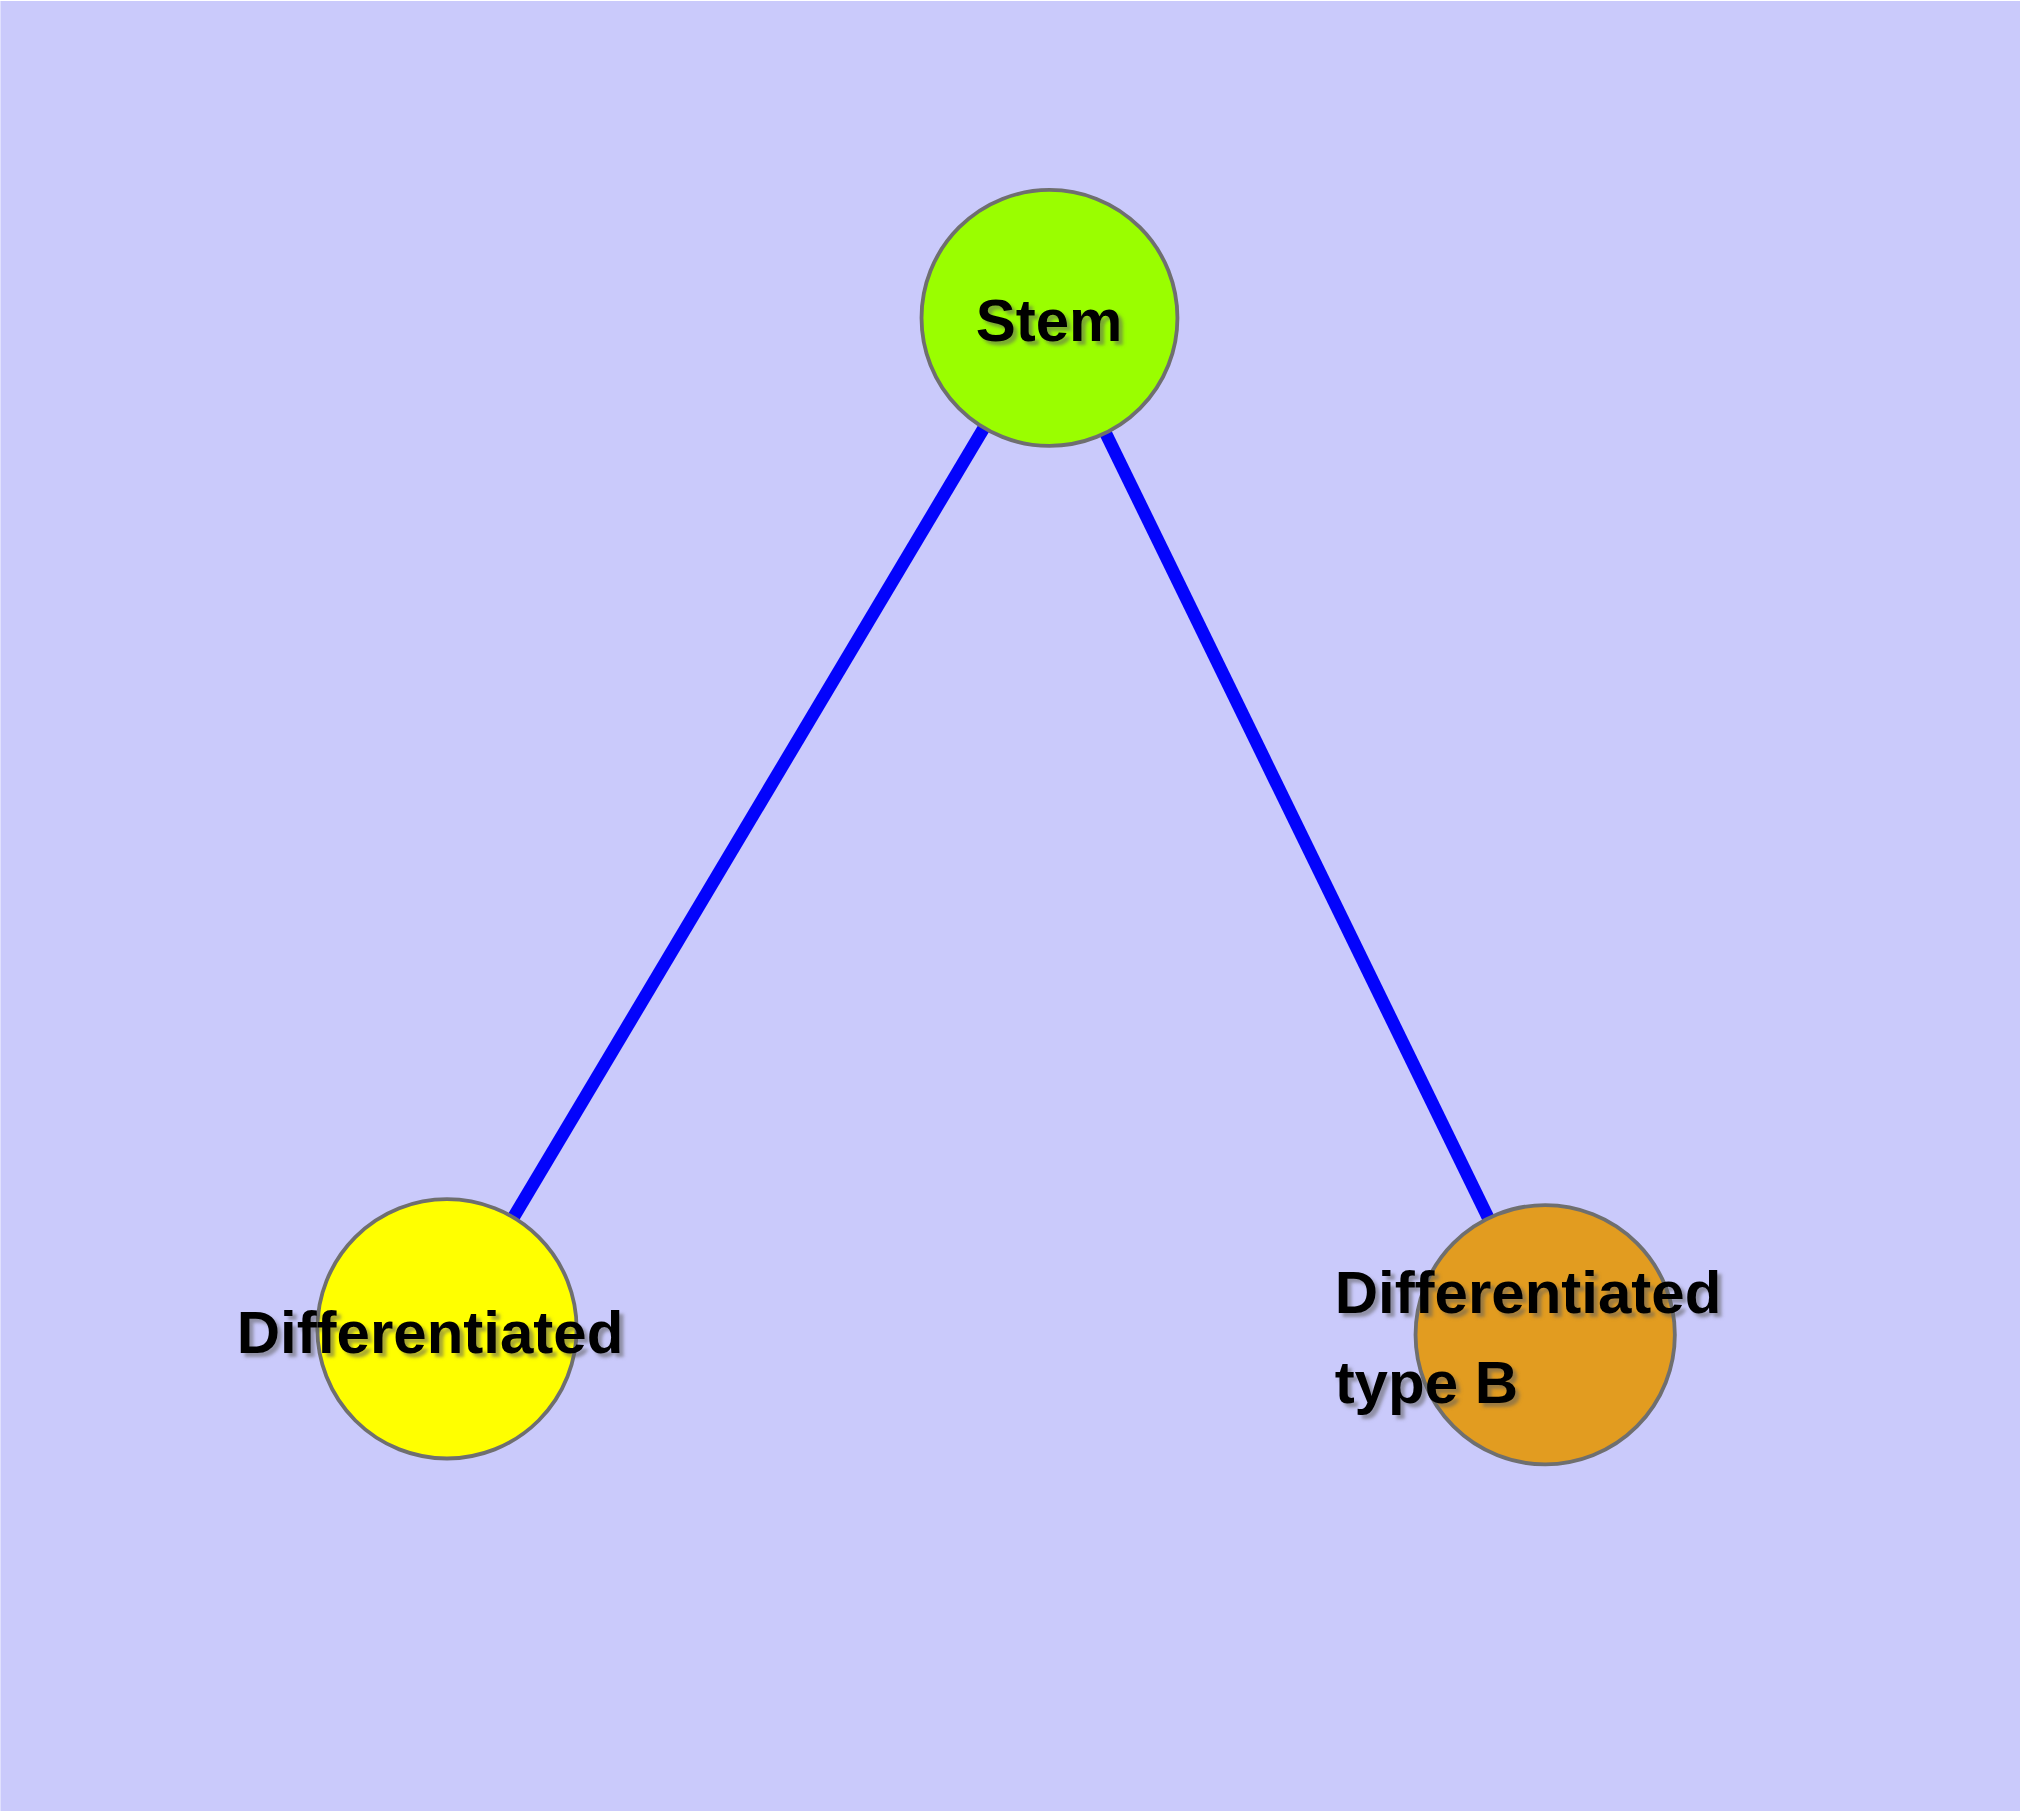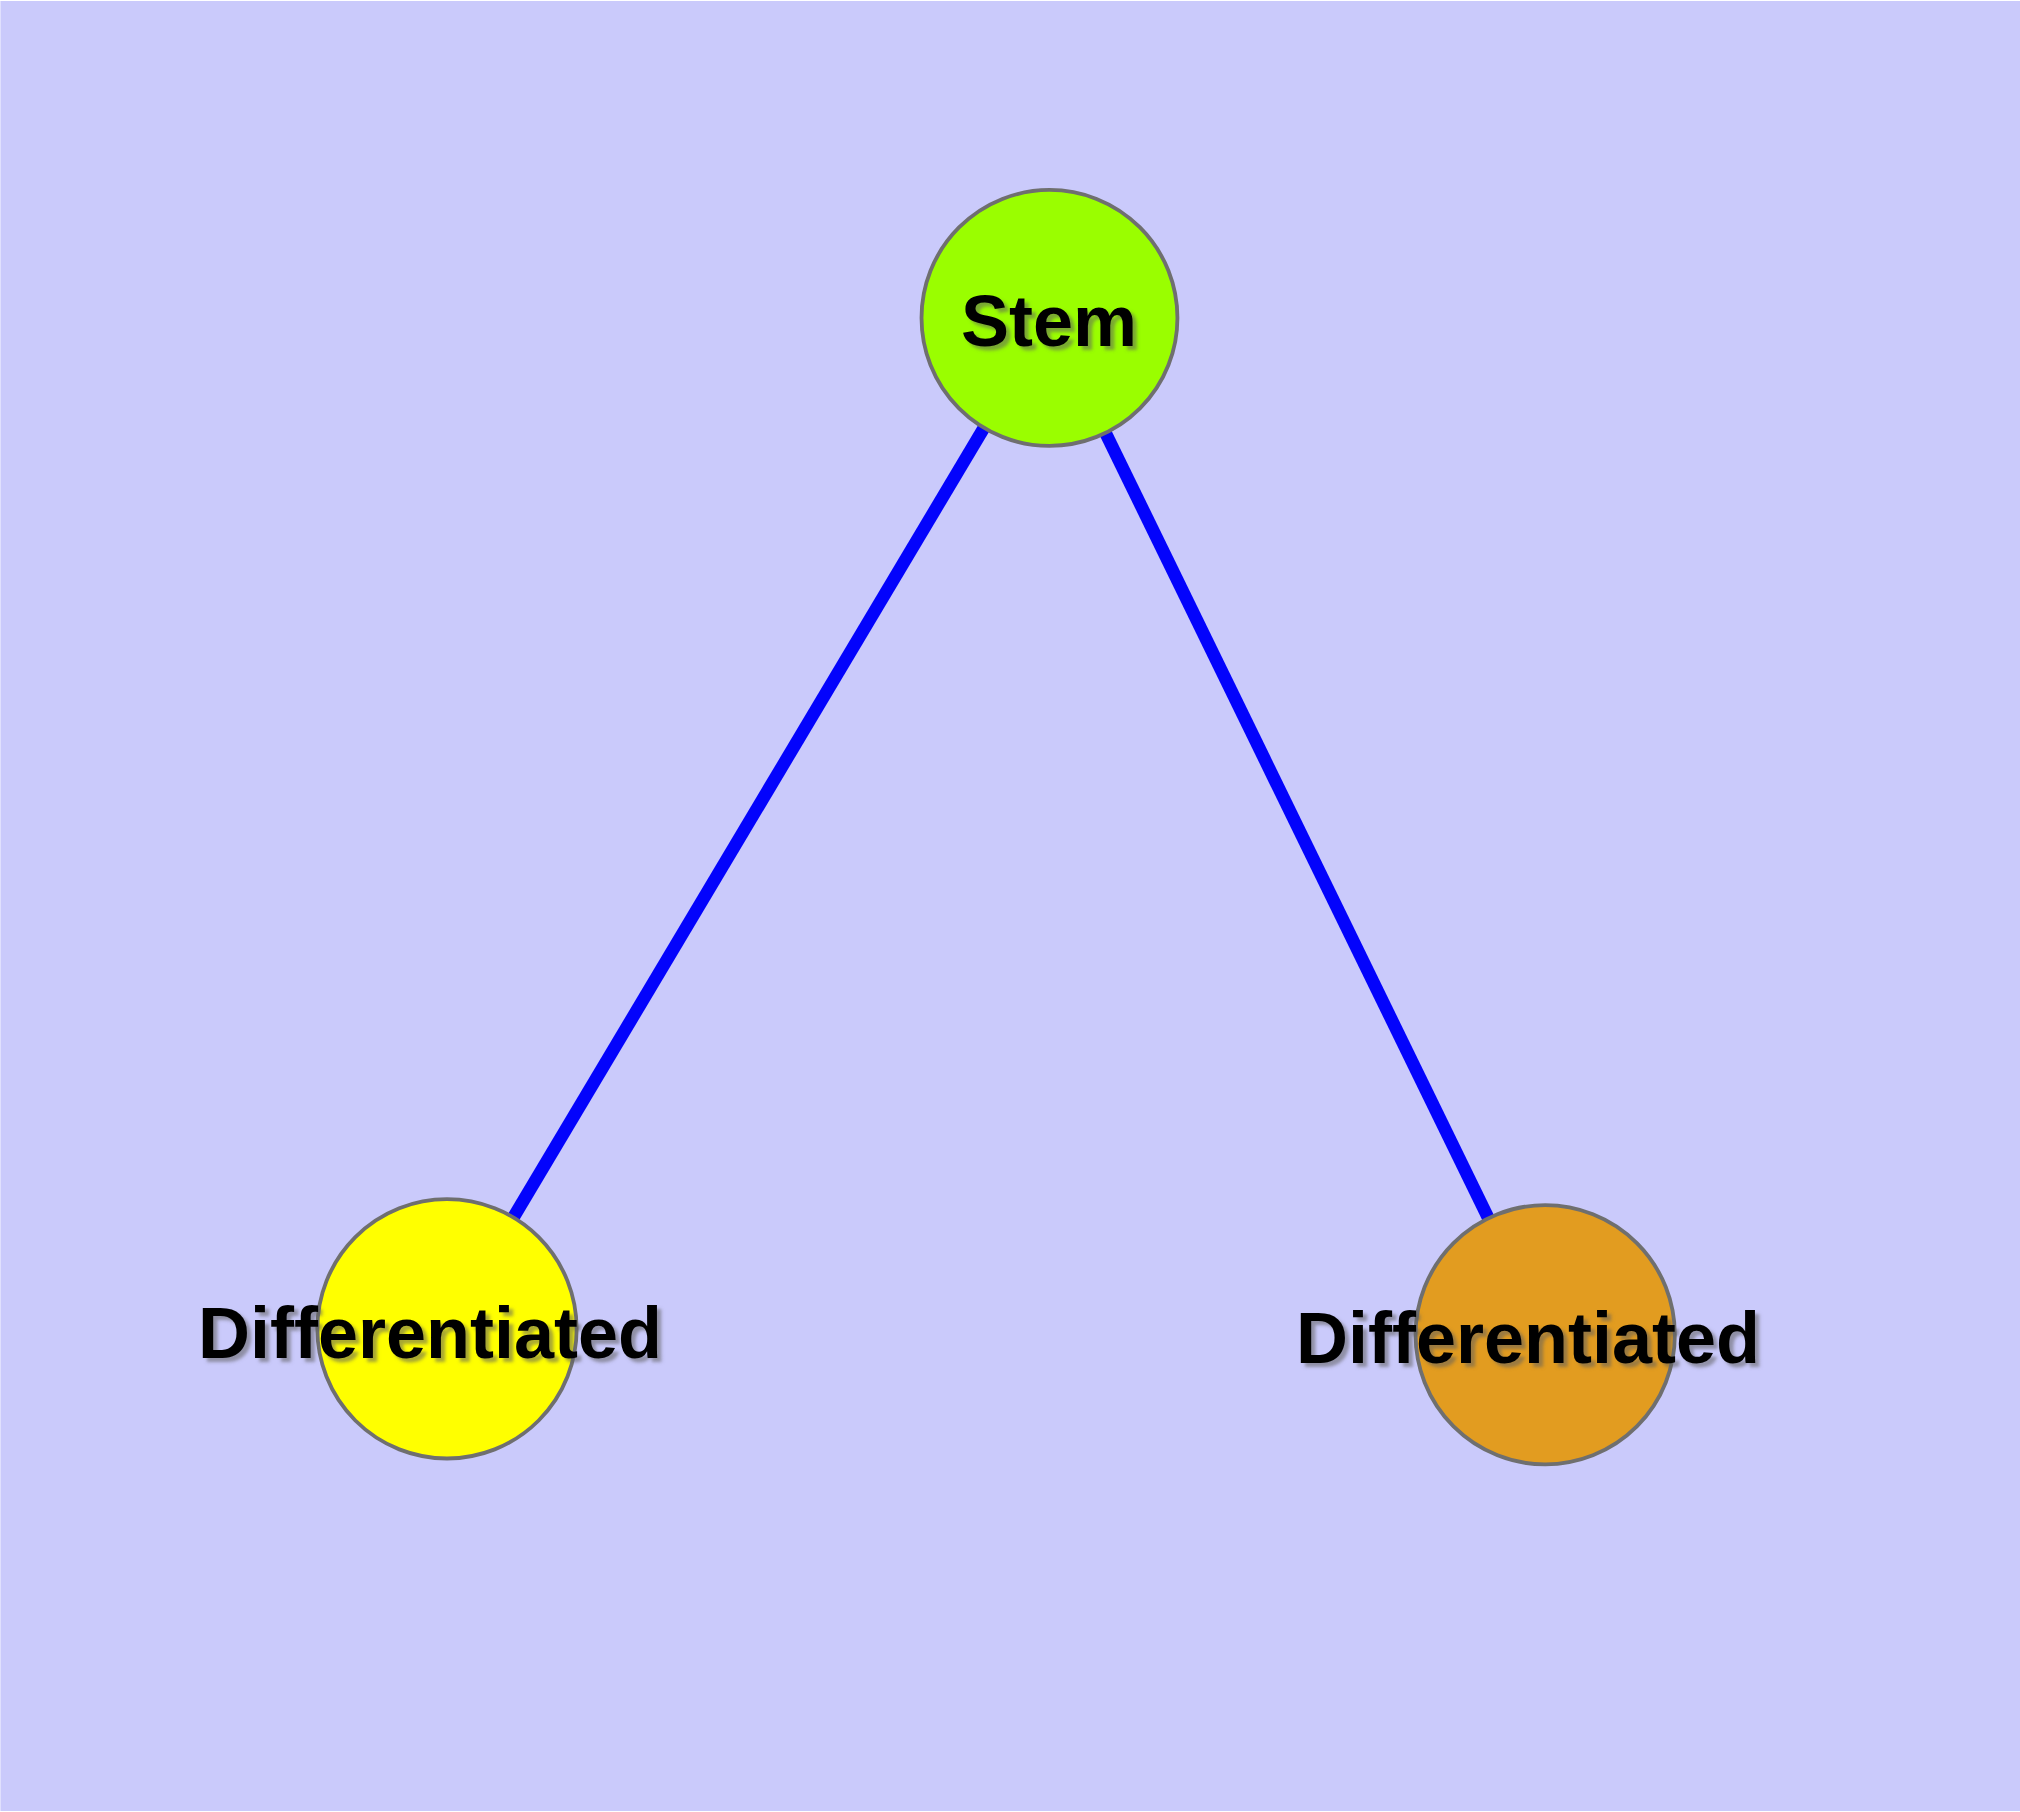--- a/index.html
+++ b/index.html
@@ -24,21 +24,21 @@
     left: 0;
     top: 0;
     display: block;
   }
   .node-label {
     position: absolute;
     transform: translate(-50%, -50%);
     text-align: left;
     color: #000000;
     font-weight: 700;
-    font-size: 72px;
+    font-size: 60px;
     line-height: 90px;
     white-space: nowrap;
     text-shadow: 4.2px 4.2px 3.4px rgba(95, 95, 95, 0.55);
   }
   #label-stem { left: 1049px; top: 320px; }
   #label-type-a { left: 430px; top: 1332px; }
   #label-type-b { left: 1528px; top: 1337px; }
 </style>
 </head>
 <body>
@@ -62,15 +62,16 @@
   <div class="node-label" id="label-stem">
     <div>Stem</div>
   </div>
 
   <div class="node-label" id="label-type-a">
     <div>Differentiated</div>
   </div>
 
   <div class="node-label" id="label-type-b">
     <div>Differentiated</div>
+    <div>type B</div>
   </div>
 </div>
 
 
 </body></html>

